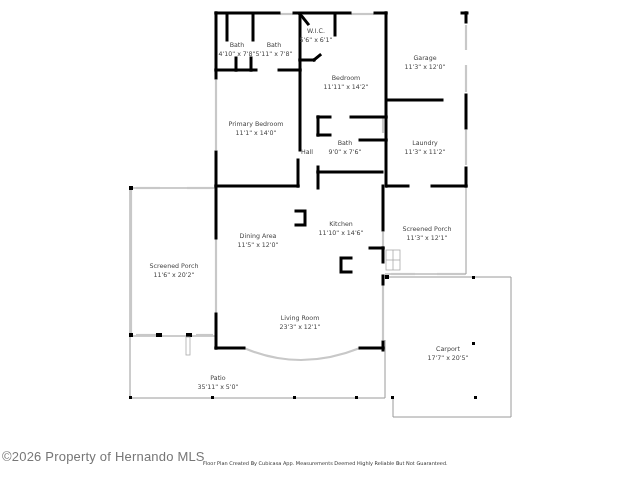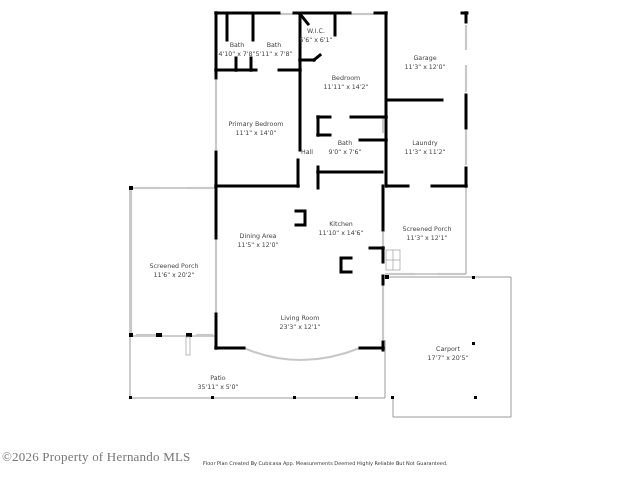--- a/index.html
+++ b/index.html
@@ -1,20 +1,20 @@
 <!DOCTYPE html>
 <html><head>
 <meta charset="utf-8">
 <style>
   html, body { margin:0; padding:0; background:#ffffff; }
   body { width:640px; height:480px; position:relative; overflow:hidden; font-family:"Liberation Sans", sans-serif; }
   #plan { position:absolute; left:0; top:0; }
   .lbl { position:absolute; text-align:center; color:#444; font-family:"DejaVu Sans", sans-serif; font-size:6.3px; line-height:9px; white-space:nowrap; transform:translateX(-50%); }
   .lbl .dim { display:block; }
-  .copyright { position:absolute; left:2px; top:449px; font-family:Liberation Serif, serif; font-size:13px; color:#777; letter-spacing:0.2px; white-space:nowrap; }
+  .copyright { position:absolute; left:2px; top:449px; font-family:Liberation Sans, sans-serif; font-size:13px; color:#777; letter-spacing:0.2px; white-space:nowrap; }
   .disclaimer { position:absolute; left:203px; top:460px; font-family:"DejaVu Sans", sans-serif; font-size:5px; color:#333; white-space:nowrap; }
 </style>
 </head>
 <body>
 
 <svg id="plan" width="640" height="480" viewBox="0 0 640 480">
   <g stroke="#9a9a9a" stroke-width="1" fill="none">
 
     <rect x="130" y="188" width="86" height="148"></rect>
 

